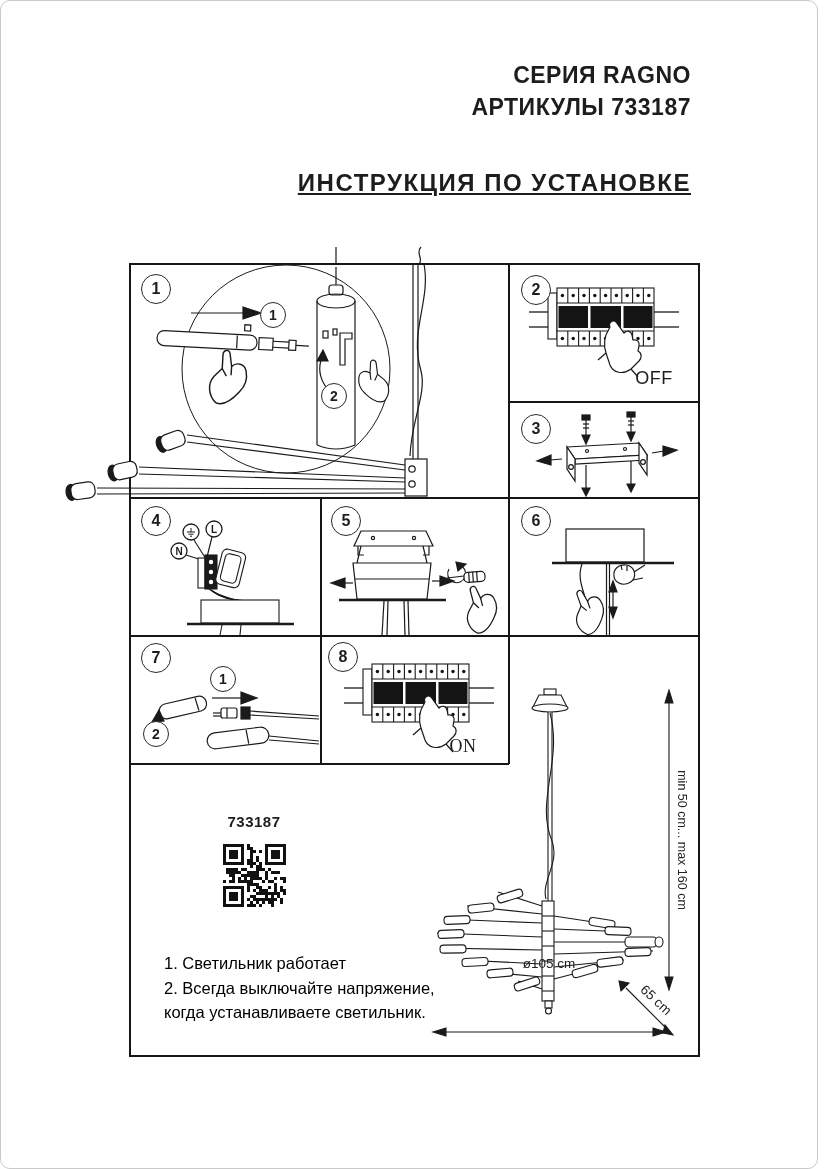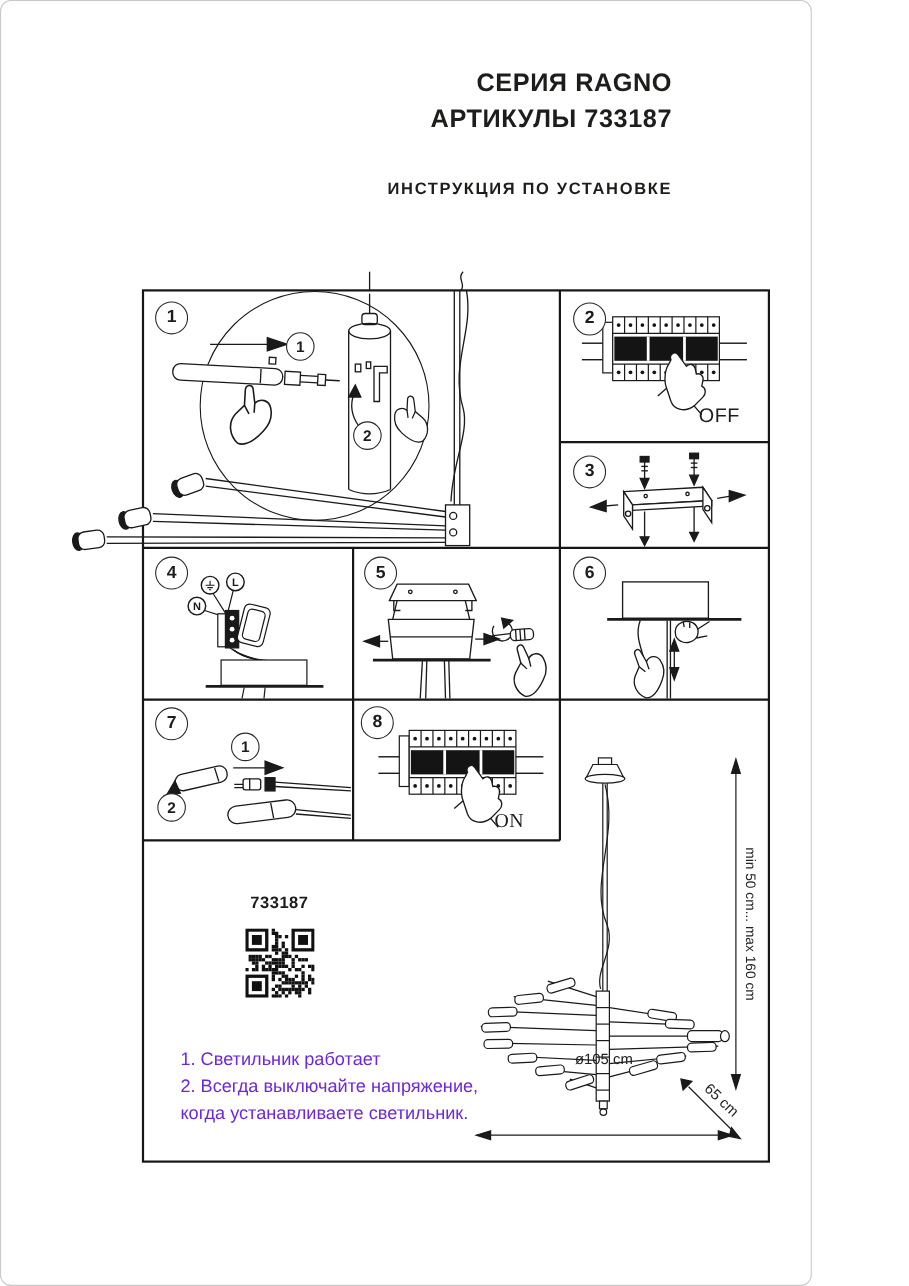--- a/index.html
+++ b/index.html
@@ -1,30 +1,30 @@
 <!DOCTYPE html>
 <html><head>
 <meta charset="utf-8">
 <style>
   html,body{margin:0;padding:0;background:#fff;}
-  .page{position:relative;width:738px;height:1169px;background:#fff;
+  .page{position:relative;width:818px;height:1169px;background:#fff;
         font-family:"Liberation Sans",sans-serif;color:#1d1d1b;
         border:1px solid #c9c9c9;border-radius:10px;box-sizing:border-box;overflow:hidden;}
   .hdr{position:absolute;right:126px;top:58px;text-align:right;}
   .hdr .l1,.hdr .l2{font-size:23px;font-weight:700;line-height:32px;letter-spacing:.5px;}
-  .hdr .title{margin-top:34px;font-size:15px;font-weight:700;line-height:29px;letter-spacing:1.5px;}
+  .hdr .title{margin-top:45px;font-size:24px;font-weight:700;line-height:29px;letter-spacing:1.5px;text-decoration:underline;}
   svg.layer{position:absolute;left:0;top:0;pointer-events:none;}
   .badge{position:absolute;transform:translate(-50%,-50%);border:1.5px solid #2a2a2a;border-radius:50%;
          background:#fff;display:flex;align-items:center;justify-content:center;font-weight:700;}
   .badge.num{width:28px;height:28px;font-size:16px;}
   .badge.step{width:24px;height:24px;font-size:14px;}
   .lbl{position:absolute;transform:translate(-50%,-50%);white-space:nowrap;}
   .switchlbl{font-size:18px;font-weight:500;letter-spacing:.5px;}
   .article{font-size:15px;font-weight:700;letter-spacing:.5px;}
-  .notes{position:absolute;left:163px;top:950px;font-size:16.5px;line-height:24.5px;color:#6d28d9;}
+  .notes{position:absolute;left:163px;top:950px;font-size:16.5px;line-height:24.5px;color:#000000;}
   .dim{font-size:12.5px;color:#222;font-weight:500;}
   .dim.h{transform:translate(-50%,-50%) rotate(90deg);}
   .dim.d65{transform:translate(-50%,-50%) rotate(43deg);font-size:13.5px;}
   .dim.dia{font-size:13.5px;}
 </style>
 </head>
 <body>
 
 <div class="page">
 

